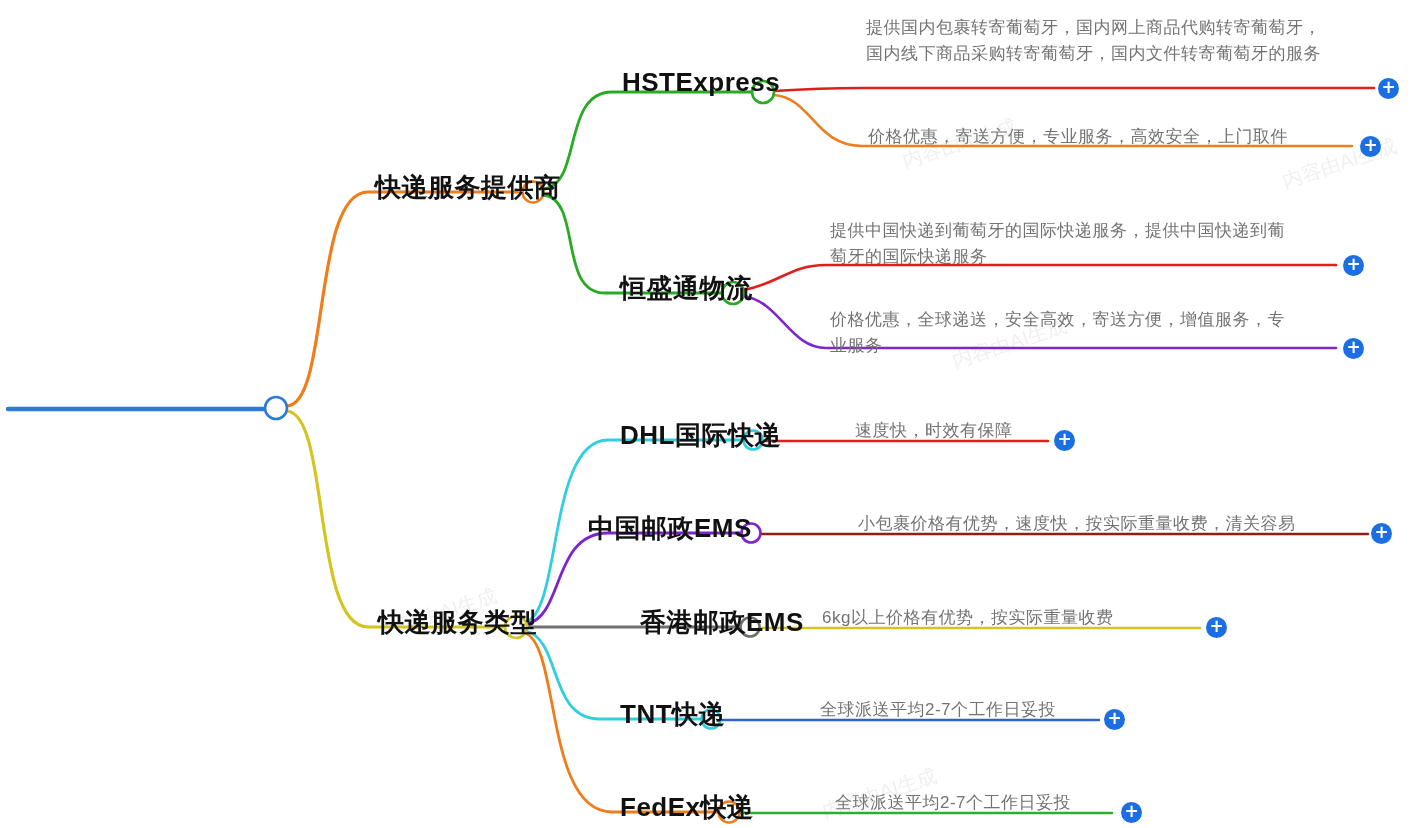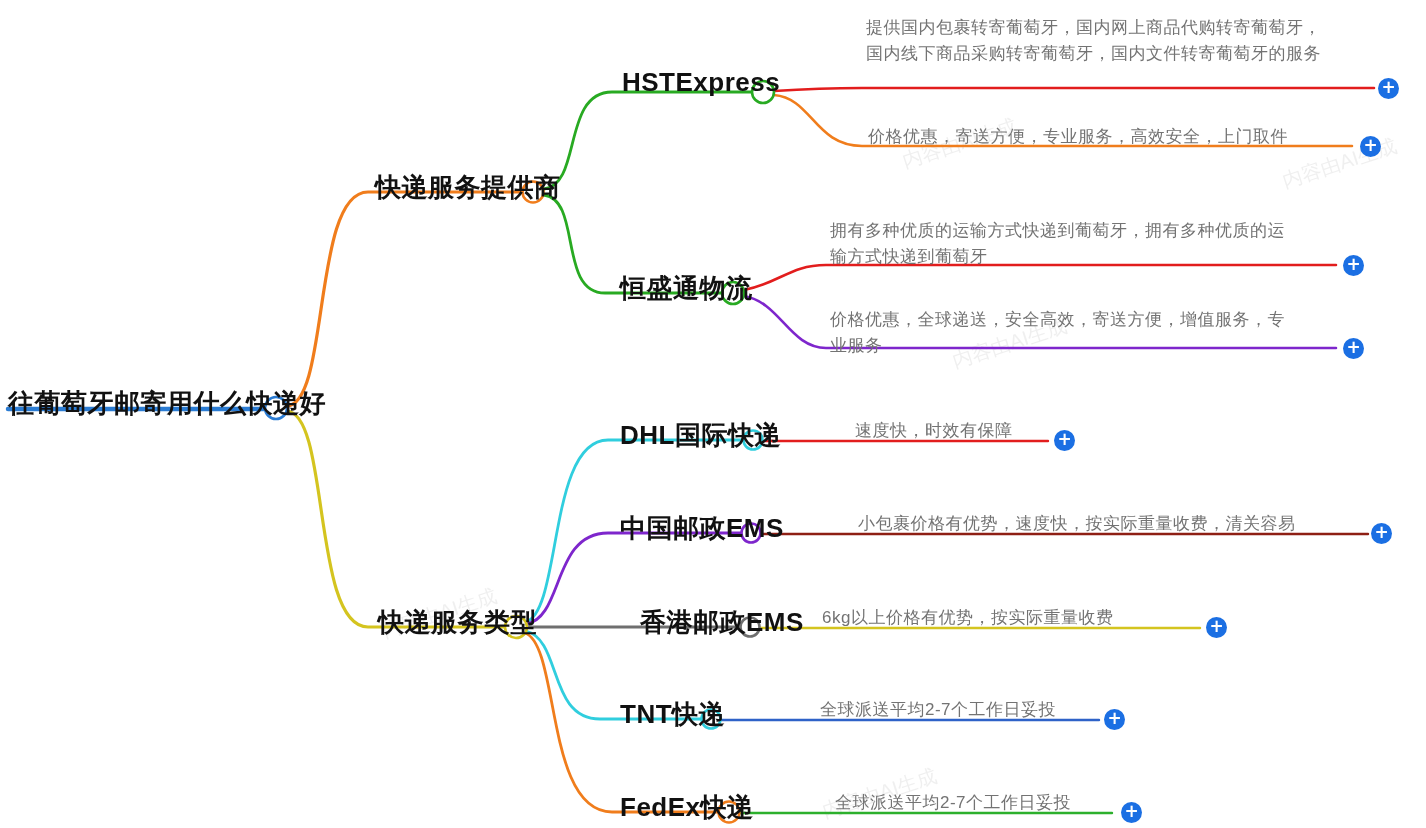--- a/index.html
+++ b/index.html
@@ -88,45 +88,44 @@
       <circle cx="763" cy="92" r="11" fill="#fff" stroke="#28aa22" stroke-width="2.6"></circle>
       <circle cx="733" cy="293" r="11" fill="#fff" stroke="#28aa22" stroke-width="2.6"></circle>
       <circle cx="753" cy="440" r="9.5" fill="#fff" stroke="#30cede" stroke-width="2.6"></circle>
       <circle cx="751" cy="533" r="9.5" fill="#fff" stroke="#7e26cc" stroke-width="2.6"></circle>
       <circle cx="750" cy="627" r="9.5" fill="#fff" stroke="#6f6f6f" stroke-width="2.6"></circle>
       <circle cx="711" cy="719" r="9.5" fill="#fff" stroke="#30cede" stroke-width="2.6"></circle>
       <circle cx="729" cy="812" r="10.5" fill="#fff" stroke="#f07d1c" stroke-width="2.6"></circle>
     </g>
   </svg>
 
-  <div class="node-label" style="left:8px;top:386px;">往葡萄牙邮寄用什么快递好</div>
 
   <div class="node-label" style="left:375px;top:170px;">快递服务提供商</div>
   <div class="node-label" style="left:378px;top:605px;">快递服务类型</div>
 
   <div class="node-label" style="left:622px;top:67px;">HSTExpress</div>
   <div class="node-label" style="left:620px;top:271px;">恒盛通物流</div>
 
   <div class="leaf-text" style="left:866px;top:15px;width:468px;">提供国内包裹转寄葡萄牙，国内网上商品代购转寄葡萄牙，国内线下商品采购转寄葡萄牙，国内文件转寄葡萄牙的服务</div>
   <div class="plus-btn" style="left:1378px;top:78px;"></div>
 
   <div class="leaf-text single" style="left:868px;top:124px;text-align:right;">价格优惠，寄送方便，专业服务，高效安全，上门取件</div>
   <div class="plus-btn" style="left:1360px;top:136px;"></div>
 
-  <div class="leaf-text" style="left:830px;top:218px;width:472px;">拥有多种优质的运输方式快递到葡萄牙，拥有多种优质的运输方式快递到葡萄牙</div>
+  <div class="leaf-text" style="left:830px;top:218px;width:472px;">提供中国快递到葡萄牙的国际快递服务，提供中国快递到葡萄牙的国际快递服务</div>
   <div class="plus-btn" style="left:1343px;top:255px;"></div>
 
   <div class="leaf-text" style="left:830px;top:301px;width:472px;margin-top:6px;">价格优惠，全球递送，安全高效，寄送方便，增值服务，专业服务</div>
   <div class="plus-btn" style="left:1343px;top:338px;"></div>
 
   <div class="node-label" style="left:620px;top:418px;">DHL国际快递</div>
   <div class="leaf-text single" style="left:855px;top:418px;">速度快，时效有保障</div>
   <div class="plus-btn" style="left:1054px;top:430px;"></div>
 
-  <div class="node-label" style="left:620px;top:511px;">中国邮政EMS</div>
+  <div class="node-label" style="left:588px;top:511px;">中国邮政EMS</div>
   <div class="leaf-text single" style="left:858px;top:511px;">小包裹价格有优势，速度快，按实际重量收费，清关容易</div>
   <div class="plus-btn" style="left:1371px;top:523px;"></div>
 
   <div class="node-label" style="left:620px;top:605px;margin-left:20px;">香港邮政EMS</div>
   <div class="leaf-text single" style="left:822px;top:605px;">6kg以上价格有优势，按实际重量收费</div>
   <div class="plus-btn" style="left:1206px;top:617px;"></div>
 
   <div class="node-label" style="left:620px;top:697px;">TNT快递</div>
   <div class="leaf-text single" style="left:820px;top:697px;">全球派送平均2-7个工作日妥投</div>
   <div class="plus-btn" style="left:1104px;top:709px;"></div>

